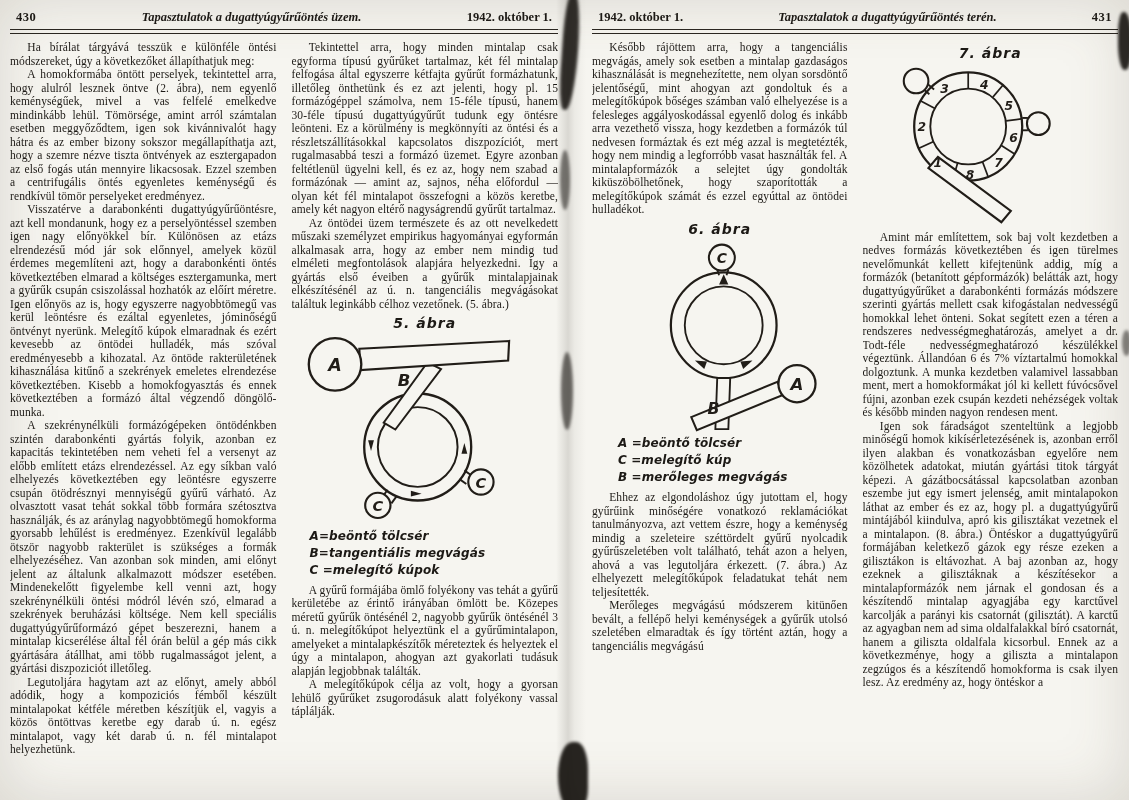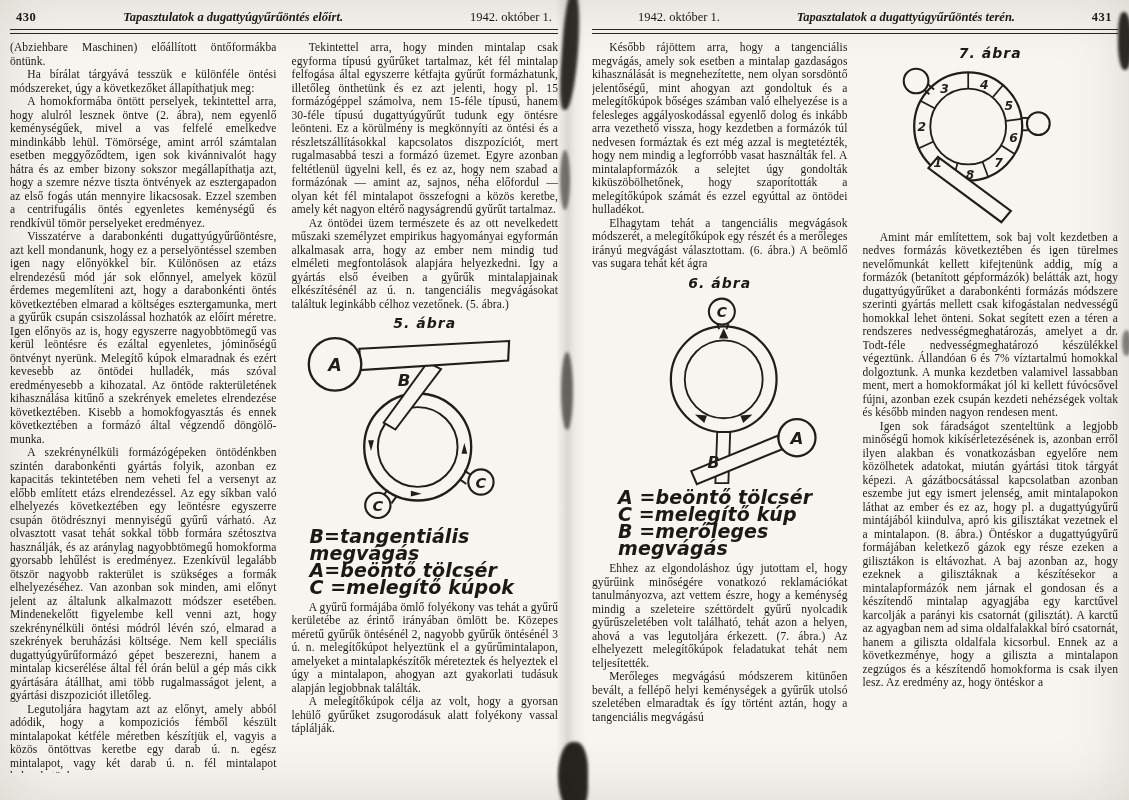--- a/index.html
+++ b/index.html
@@ -11,34 +11,34 @@
     box-shadow: inset 0 0 60px rgba(90,80,60,0.18);
   }
   .page { position:absolute; top:0; height:715px; }
   .page-left  { left:8px;   width:552px; }
   .page-right { left:590px; width:530px; }
 
   .pg-header { display:flex; justify-content:space-between; align-items:baseline;
                padding:10px 8px 3px 8px; font-size:12.5px; }
   .pg-num   { font-weight:bold; letter-spacing:0.5px; }
   .run-title{ font-weight:bold; font-style:italic; }
-  .run-date { font-weight:normal;margin-left:40px; }
+  .run-date { font-weight:bold; }
   .hdr-rule { height:3px; border-top:1.8px solid #2a2620; border-bottom:1px solid #2a2620; margin:1px 2px 7px 2px; }
 
   .cols { display:flex; gap:15px; padding:0 2px; }
   .col  { width:50%; height:732px; overflow:hidden; text-align:justify;
           font-size:11.5px; line-height:13.5px; letter-spacing:0.1px; }
   .col p { margin:0; text-indent:1.5em; }
   .col p.cont { text-indent:0; }
 
   .figure { text-align:center; margin:6px 0 5px 0; }
   .fig-title { font-family:"DejaVu Sans",sans-serif; font-style:italic; font-weight:bold;
                font-size:14px; margin:4px 0 2px 0; letter-spacing:1px; }
   .fig-legend { font-family:"DejaVu Sans",sans-serif; font-style:italic; font-weight:bold;
-                font-size:19px; line-height:17px; text-align:left; margin-top:2px; }
+                font-size:12px; line-height:17px; text-align:left; margin-top:2px; }
   .legend5 { padding-left:18px; }
   .legend6 { padding-left:26px; }
   svg { display:block; margin:0 auto; }
   svg .ink   { stroke:#211d18; fill:none; }
   svg .paper { fill:#f6f5f0; stroke:#211d18; }
   svg .solid { fill:#211d18; stroke:none; }
   svg text   { font-family:"DejaVu Sans",sans-serif; font-style:italic; font-weight:bold; fill:#211d18; }
 
   
   .gutter { position:absolute; left:556px; top:0; width:30px; height:800px;
@@ -52,28 +52,27 @@
   .blob-right-mid    { left:1122px; top:330px; width:9px;  height:26px; border-radius:50%; opacity:0.5; }
 </style>
 </head>
 <body>
 
 <div class="sheet">
 
   <div class="page page-left">
     <div class="pg-header">
       <span class="pg-num">430</span>
-      <span class="run-title">Tapasztulatok a dugattyúgyűrűöntés előírt.</span>
+      <span class="run-title">Tapasztulatok a dugattyúgyűrűöntés üzem.</span>
       <span class="run-date">1942. október 1.</span>
     </div>
     <div class="hdr-rule"></div>
 
     <div class="cols">
       <div class="col">
-        <p class="cont">(Abziehbare Maschinen) előállított öntőformákba öntünk.</p>
         <p>Ha bírálat tárgyává tesszük e különféle öntési módszereket, úgy a következőket állapíthatjuk meg:</p>
         <p>A homokformába öntött perselyek, tekintettel arra, hogy alulról lesznek öntve (2. ábra), nem egyenlő keménységűek, mivel a vas felfelé emelkedve mindinkább lehül. Tömörsége, amint arról számtalan esetben meggyőződtem, igen sok kivánnivalót hagy hátra és az ember bizony sokszor megállapíthatja azt, hogy a szemre nézve tiszta öntvények az esztergapadon az első fogás után mennyire likacsosak. Ezzel szemben a centrifugális öntés egyenletes keménységű és rendkívül tömör perselyeket eredményez.</p>
         <p>Visszatérve a darabonkénti dugattyúgyűrűöntésre, azt kell mondanunk, hogy ez a perselyöntéssel szemben igen nagy előnyökkel bír. Különösen az etázs elrendezésű mód jár sok előnnyel, amelyek közül érdemes megemlíteni azt, hogy a darabonkénti öntés következtében elmarad a költséges esztergamunka, mert a gyűrűk csupán csiszolással hozhatók az előírt méretre. Igen előnyös az is, hogy egyszerre nagyobbtömegű vas kerül leöntésre és ezáltal egyenletes, jóminőségű öntvényt nyerünk. Melegítő kúpok elmaradnak és ezért kevesebb az öntödei hulladék, más szóval eredményesebb a kihozatal. Az öntöde rakterületének kihasználása kitűnő a szekrények emeletes elrendezése következtében. Kisebb a homokfogyasztás és ennek következtében a formázó által végzendő döngölő-munka.</p>
         <p>A szekrénynélküli formázógépeken öntödénkben szintén darabonkénti gyártás folyik, azonban ez kapacitás tekintetében nem veheti fel a versenyt az előbb említett etázs elrendezéssel. Az egy síkban való elhelyezés következtében egy leöntésre egyszerre csupán ötödrésznyi mennyiségű gyűrű várható. Az olvasztott vasat tehát sokkal több formára szétosztva használják, és az aránylag nagyobbtömegű homokforma gyorsabb lehűlést is eredményez. Ezenkívül legalább ötször nagyobb rakterület is szükséges a formák elhelyezéséhez. Van azonban sok minden, ami előnyt jelent az általunk alkalmazott módszer esetében. Mindenekelőtt figyelembe kell venni azt, hogy szekrénynélküli öntési módról lévén szó, elmarad a szekrények beruházási költsége. Nem kell speciális dugattyúgyűrűformázó gépet beszerezni, hanem a mintalap kicserélése által fél órán belül a gép más cikk gyártására átállhat, ami több rugalmasságot jelent, a gyártási diszpoziciót illetőleg.</p>
         <p>Legutoljára hagytam azt az előnyt, amely abból adódik, hogy a kompoziciós fémből készült mintalapokat kétféle méretben készítjük el, vagyis a közös öntöttvas keretbe egy darab ú. n. egész mintalapot, vagy két darab ú. n. fél mintalapot helyezhetünk.</p>
       </div>
 
       <div class="col">
         <p>Tekintettel arra, hogy minden mintalap csak egyforma típusú gyűrűket tartalmaz, két fél mintalap felfogása által egyszerre kétfajta gyűrűt formázhatunk, illetőleg önthetünk és ez azt jelenti, hogy pl. 15 formázógéppel számolva, nem 15-féle típusú, hanem 30-féle típusú dugattyúgyűrűt tudunk egy öntésre leönteni. Ez a körülmény is megkönnyíti az öntési és a részletszállításokkal kapcsolatos diszpozíciót, mert rugalmasabbá teszi a formázó üzemet. Egyre azonban feltétlenül ügyelni kell, és ez az, hogy nem szabad a formázónak — amint az, sajnos, néha előfordul — olyan két fél mintalapot összefogni a közös keretbe, amely két nagyon eltérő nagyságrendű gyűrűt tartalmaz.</p>
         <p>Az öntödei üzem természete és az ott nevelkedett műszaki személyzet empirikus hagyományai egyformán alkalmasak arra, hogy az ember nem mindig tud elméleti megfontolások alapjára helyezkedni. Így a gyártás első éveiben a gyűrűk mintalapjainak elkészítésénél az ú. n. tangenciális megvágásokat találtuk leginkább célhoz vezetőnek. (5. ábra.)</p>
@@ -101,22 +100,22 @@
             <polygon class="solid" points="69,110 75,110 72,121"></polygon>
             <polygon class="solid" points="113,162 113,168 124,165"></polygon>
             <polygon class="solid" points="165,124 171,124 168,113"></polygon>
 
             <text x="35" y="39" font-size="18" text-anchor="middle">A</text>
             <text x="106" y="54" font-size="17" text-anchor="middle">B</text>
             <text x="79" y="183" font-size="15" text-anchor="middle">C</text>
             <text x="185" y="159" font-size="15" text-anchor="middle">C</text>
           </svg>
           <div class="fig-legend legend5">
+            <div>A=beöntő tölcsér</div>
             <div>B=tangentiális megvágás</div>
-            <div>A=beöntő tölcsér</div>
             <div>C =melegítő kúpok</div>
           </div>
         </div>
 
         <p>A gyűrű formájába ömlő folyékony vas tehát a gyűrű kerületébe az érintő irányában ömlött be. Közepes méretű gyűrűk öntésénél 2, nagyobb gyűrűk öntésénél 3 ú. n. melegítőkúpot helyeztünk el a gyűrűmintalapon, amelyeket a mintalapkészítők méreteztek és helyeztek el úgy a mintalapon, ahogyan azt gyakorlati tudásuk alapján legjobbnak találták.</p>
         <p>A melegítőkúpok célja az volt, hogy a gyorsan lehülő gyűrűket zsugorodásuk alatt folyékony vassal táplálják.</p>
       </div>
     </div>
   </div>
 
@@ -124,21 +123,20 @@
     <div class="pg-header">
       <span class="run-date">1942. október 1.</span>
       <span class="run-title">Tapasztalatok a dugattyúgyűrűöntés terén.</span>
       <span class="pg-num">431</span>
     </div>
     <div class="hdr-rule"></div>
 
     <div class="cols">
       <div class="col">
         <p>Később rájöttem arra, hogy a tangenciális megvágás, amely sok esetben a mintalap gazdaságos kihasználását is megnehezítette, nem olyan sorsdöntő jelentőségű, mint ahogyan azt gondoltuk és a melegítőkúpok bőséges számban való elhelyezése is a felesleges aggályoskodással egyenlő dolog és inkább arra vezethető vissza, hogy kezdetben a formázók túl nedvesen formáztak és ezt még azzal is megtetézték, hogy nem mindig a legforróbb vasat használták fel. A mintalapformázók a selejtet úgy gondolták kiküszöbölhetőnek, hogy szaporították a melegítőkúpok számát és ezzel egyúttal az öntödei hulladékot.</p>
-        <p>Elhagytam tehát a tangenciális megvágások módszerét, a melegítőkúpok egy részét és a merőleges irányú megvágást választottam. (6. ábra.) A beömlő vas sugara tehát két ágra</p>
 
         <div class="figure">
           <div class="fig-title">6. ábra</div>
           <svg viewBox="0 0 220 210" width="204" height="195">
 
             <circle class="ink" cx="114" cy="94" r="57" stroke-width="2.4"></circle>
             <circle class="ink" cx="114" cy="94" r="42" stroke-width="2"></circle>
 
             <line class="ink" x1="107" y1="34" x2="109" y2="40" stroke-width="2"></line>
             <line class="ink" x1="119" y1="34" x2="117" y2="40" stroke-width="2"></line>

